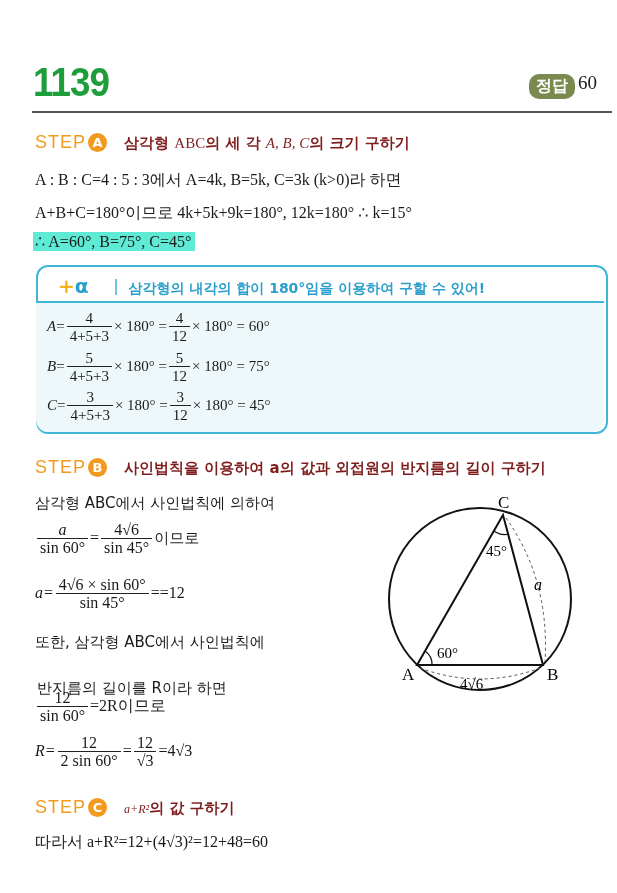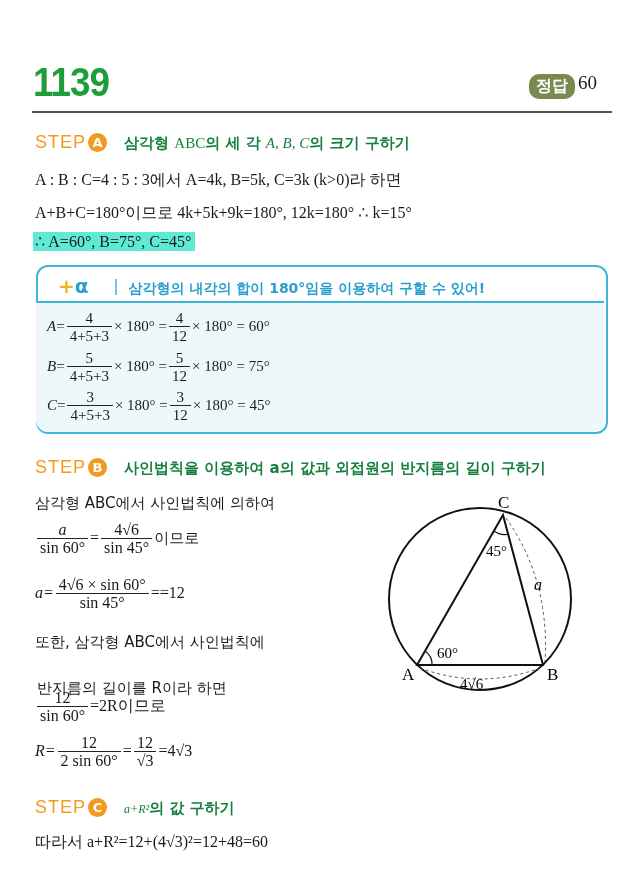--- a/index.html
+++ b/index.html
@@ -14,21 +14,21 @@
     font-size:40px;color:#1e9e3a;letter-spacing:-1px;transform:scaleX(0.92);transform-origin:left;}
   .answer-badge{left:529px;top:74px;background:#7a8a4e;color:#fff;border-radius:10px;
     font-size:16px;padding:2px 7px;font-weight:bold;}
   .answer-val{left:578px;top:72px;font-size:19px;}
   .hr{left:32px;top:111px;width:580px;height:2px;background:#555;}
 
   
   .step{font-family:"Liberation Sans",sans-serif;font-size:18px;color:#f29a1d;letter-spacing:1px;font-weight:normal;}
   .step-circle{display:inline-block;width:19px;height:19px;border-radius:50%;background:#f29a1d;color:#fff;
     font-size:13px;font-weight:bold;text-align:center;line-height:19px;vertical-align:1px;margin-left:2px;letter-spacing:0;}
-  .step-title{font-size:15px;font-weight:bold;margin-left:12px;color:#15803d;letter-spacing:0;}
+  .step-title{font-size:15px;font-weight:bold;margin-left:12px;color:#7f1d1d;letter-spacing:0;}
   .line{font-size:16px;white-space:nowrap;}
   .hl{background:#5eead4;padding:0 4px 0 2px;}
 
   
   .abox{left:36px;top:265px;width:568px;height:165px;border:2px solid #3fb6d8;border-radius:12px;}
   .abox-head{left:58px;top:274px;font-size:14px;font-weight:bold;color:#2a9fcc;}
   .plus{color:#f5b21b;font-size:20px;font-weight:bold;}
   .alpha{color:#2a9fcc;font-size:20px;font-weight:bold;margin-right:26px;}
   .bar{display:inline-block;width:2px;height:16px;background:#6fc6e2;vertical-align:-2px;margin-right:12px;}
   .abox-inner{left:36px;top:301px;width:568px;height:129px;background:#eef8fb;border-top:2px solid #3fb6d8;border-radius:0 0 12px 12px;}

